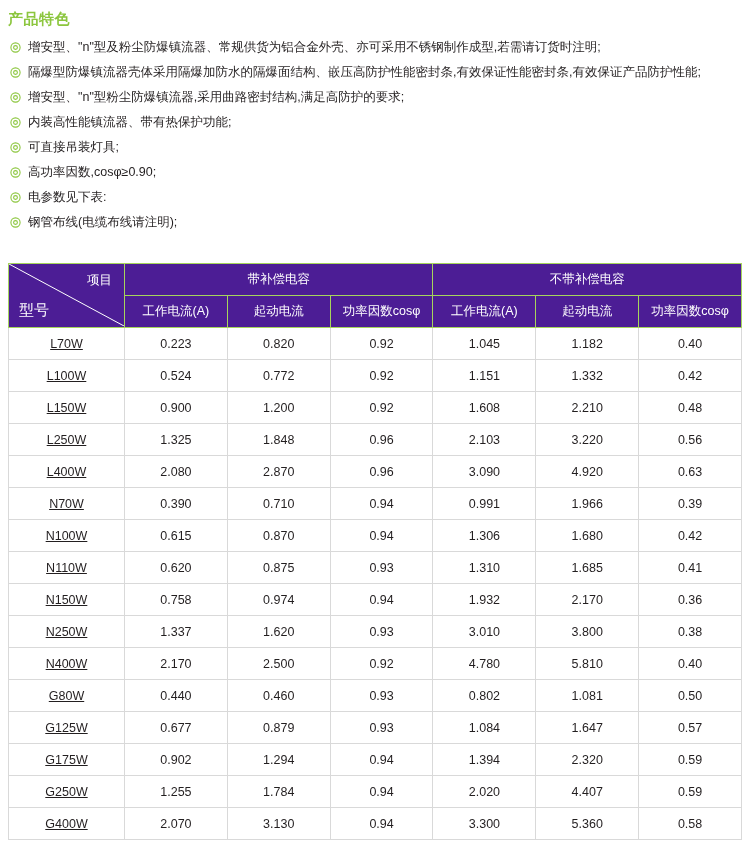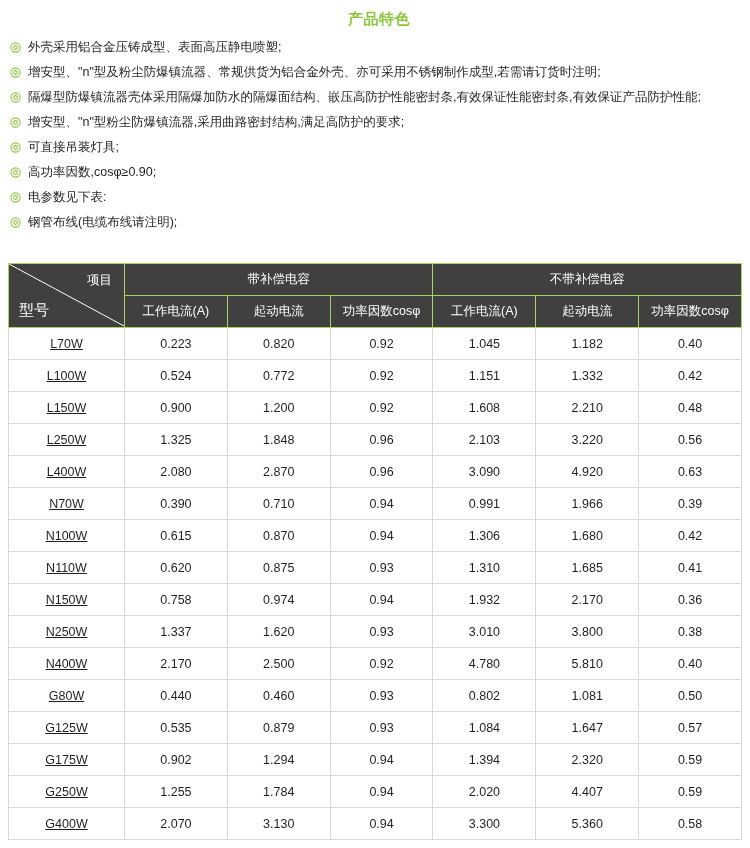--- a/index.html
+++ b/index.html
@@ -18,21 +18,20 @@
     width: 750px;
     padding: 0;
     box-sizing: border-box;
   }
   .section-title {
     color: #8cc63e;
     font-size: 15px;
     font-weight: bold;
     padding: 10px 0 6px 8px;
     letter-spacing: 0.5px;
-    text-align: center;
   }
   .feature-list {
     list-style: none;
     margin: 0;
     padding: 0 0 0 10px;
   }
   .feature-item {
     display: flex;
     align-items: flex-start;
     font-size: 12.5px;
@@ -63,21 +62,21 @@
   }
   table.spec th, table.spec td {
     border: 1px solid #d9d9d9;
     text-align: center;
     height: 31px;
     padding: 0 2px;
     color: #231f20;
     font-weight: normal;
   }
   table.spec thead th {
-    background: #404040;
+    background: #4c1d95;
     color: #ffffff;
     font-size: 12.5px;
     border: 1px solid #a6d45c;
     font-weight: normal;
   }
   .corner-cell {
     position: relative;
     padding: 0 !important;
     height: 62px !important;
     vertical-align: top;
@@ -123,48 +122,48 @@
   <div class="section-title">产品特色</div>
 
   <ul class="feature-list">
     <li class="feature-item">
       <span class="bullet-icon">
         <svg width="11" height="11" viewBox="0 0 11 11">
             <circle cx="5.5" cy="5.5" r="4.6" fill="none" stroke="#8cc63e" stroke-width="1.1"></circle>
             <circle cx="5.5" cy="5.5" r="1.9" fill="none" stroke="#8cc63e" stroke-width="1.1"></circle>
           </svg>
       </span>
-      <span class="feature-text">外壳采用铝合金压铸成型、表面高压静电喷塑;</span>
-    </li>
-    <li class="feature-item">
-      <span class="bullet-icon">
-        <svg width="11" height="11" viewBox="0 0 11 11">
-            <circle cx="5.5" cy="5.5" r="4.6" fill="none" stroke="#8cc63e" stroke-width="1.1"></circle>
-            <circle cx="5.5" cy="5.5" r="1.9" fill="none" stroke="#8cc63e" stroke-width="1.1"></circle>
-          </svg>
-      </span>
       <span class="feature-text">增安型、"n"型及粉尘防爆镇流器、常规供货为铝合金外壳、亦可采用不锈钢制作成型,若需请订货时注明;</span>
     </li>
     <li class="feature-item">
       <span class="bullet-icon">
         <svg width="11" height="11" viewBox="0 0 11 11">
             <circle cx="5.5" cy="5.5" r="4.6" fill="none" stroke="#8cc63e" stroke-width="1.1"></circle>
             <circle cx="5.5" cy="5.5" r="1.9" fill="none" stroke="#8cc63e" stroke-width="1.1"></circle>
           </svg>
       </span>
       <span class="feature-text">隔爆型防爆镇流器壳体采用隔爆加防水的隔爆面结构、嵌压高防护性能密封条,有效保证性能密封条,有效保证产品防护性能;</span>
     </li>
     <li class="feature-item">
       <span class="bullet-icon">
         <svg width="11" height="11" viewBox="0 0 11 11">
             <circle cx="5.5" cy="5.5" r="4.6" fill="none" stroke="#8cc63e" stroke-width="1.1"></circle>
             <circle cx="5.5" cy="5.5" r="1.9" fill="none" stroke="#8cc63e" stroke-width="1.1"></circle>
           </svg>
       </span>
       <span class="feature-text">增安型、"n"型粉尘防爆镇流器,采用曲路密封结构,满足高防护的要求;</span>
+    </li>
+    <li class="feature-item">
+      <span class="bullet-icon">
+        <svg width="11" height="11" viewBox="0 0 11 11">
+            <circle cx="5.5" cy="5.5" r="4.6" fill="none" stroke="#8cc63e" stroke-width="1.1"></circle>
+            <circle cx="5.5" cy="5.5" r="1.9" fill="none" stroke="#8cc63e" stroke-width="1.1"></circle>
+          </svg>
+      </span>
+      <span class="feature-text">内装高性能镇流器、带有热保护功能;</span>
     </li>
     <li class="feature-item">
       <span class="bullet-icon">
         <svg width="11" height="11" viewBox="0 0 11 11">
             <circle cx="5.5" cy="5.5" r="4.6" fill="none" stroke="#8cc63e" stroke-width="1.1"></circle>
             <circle cx="5.5" cy="5.5" r="1.9" fill="none" stroke="#8cc63e" stroke-width="1.1"></circle>
           </svg>
       </span>
       <span class="feature-text">可直接吊装灯具;</span>
     </li>
@@ -326,21 +325,21 @@
           <td class="model">G80W</td>
           <td>0.440</td>
           <td>0.460</td>
           <td>0.93</td>
           <td>0.802</td>
           <td>1.081</td>
           <td>0.50</td>
         </tr>
         <tr>
           <td class="model">G125W</td>
-          <td>0.535</td>
+          <td>0.677</td>
           <td>0.879</td>
           <td>0.93</td>
           <td>1.084</td>
           <td>1.647</td>
           <td>0.57</td>
         </tr>
         <tr>
           <td class="model">G175W</td>
           <td>0.902</td>
           <td>1.294</td>

